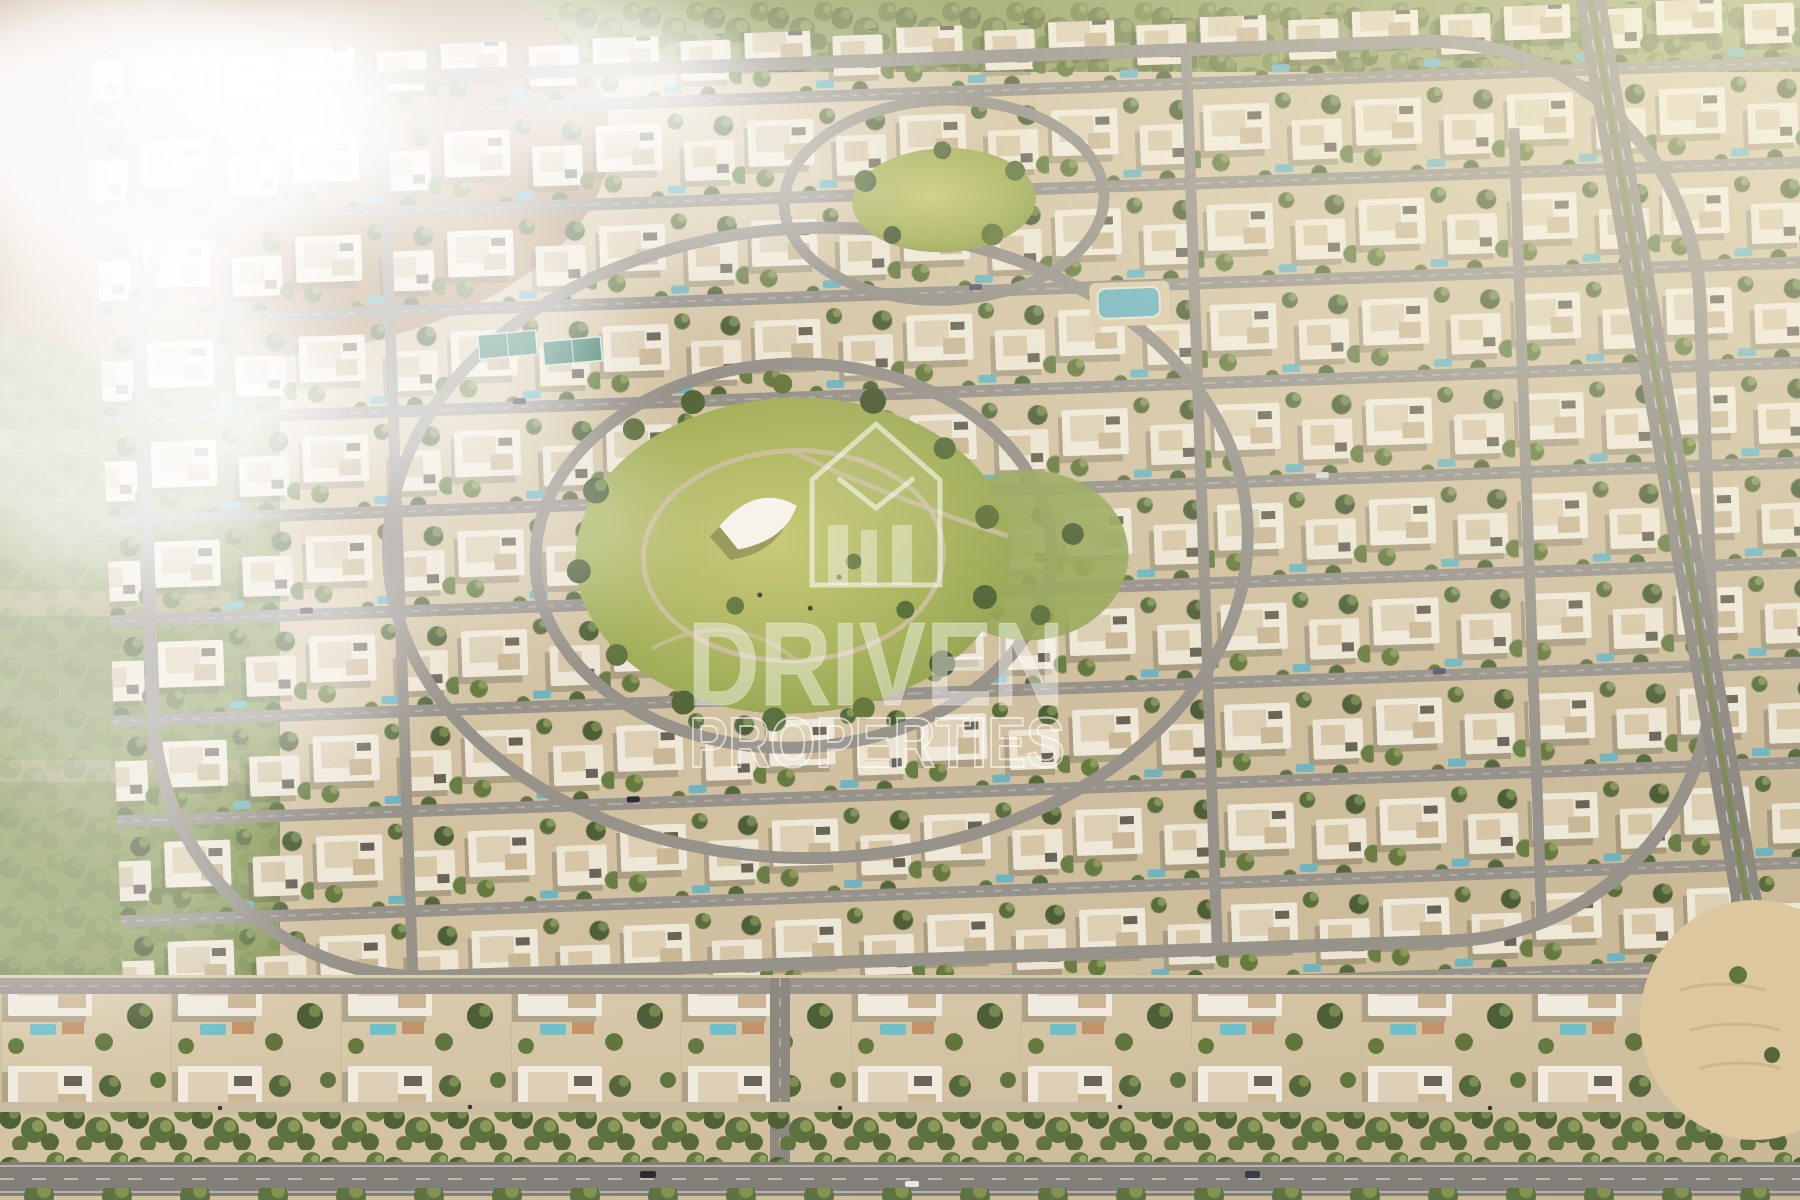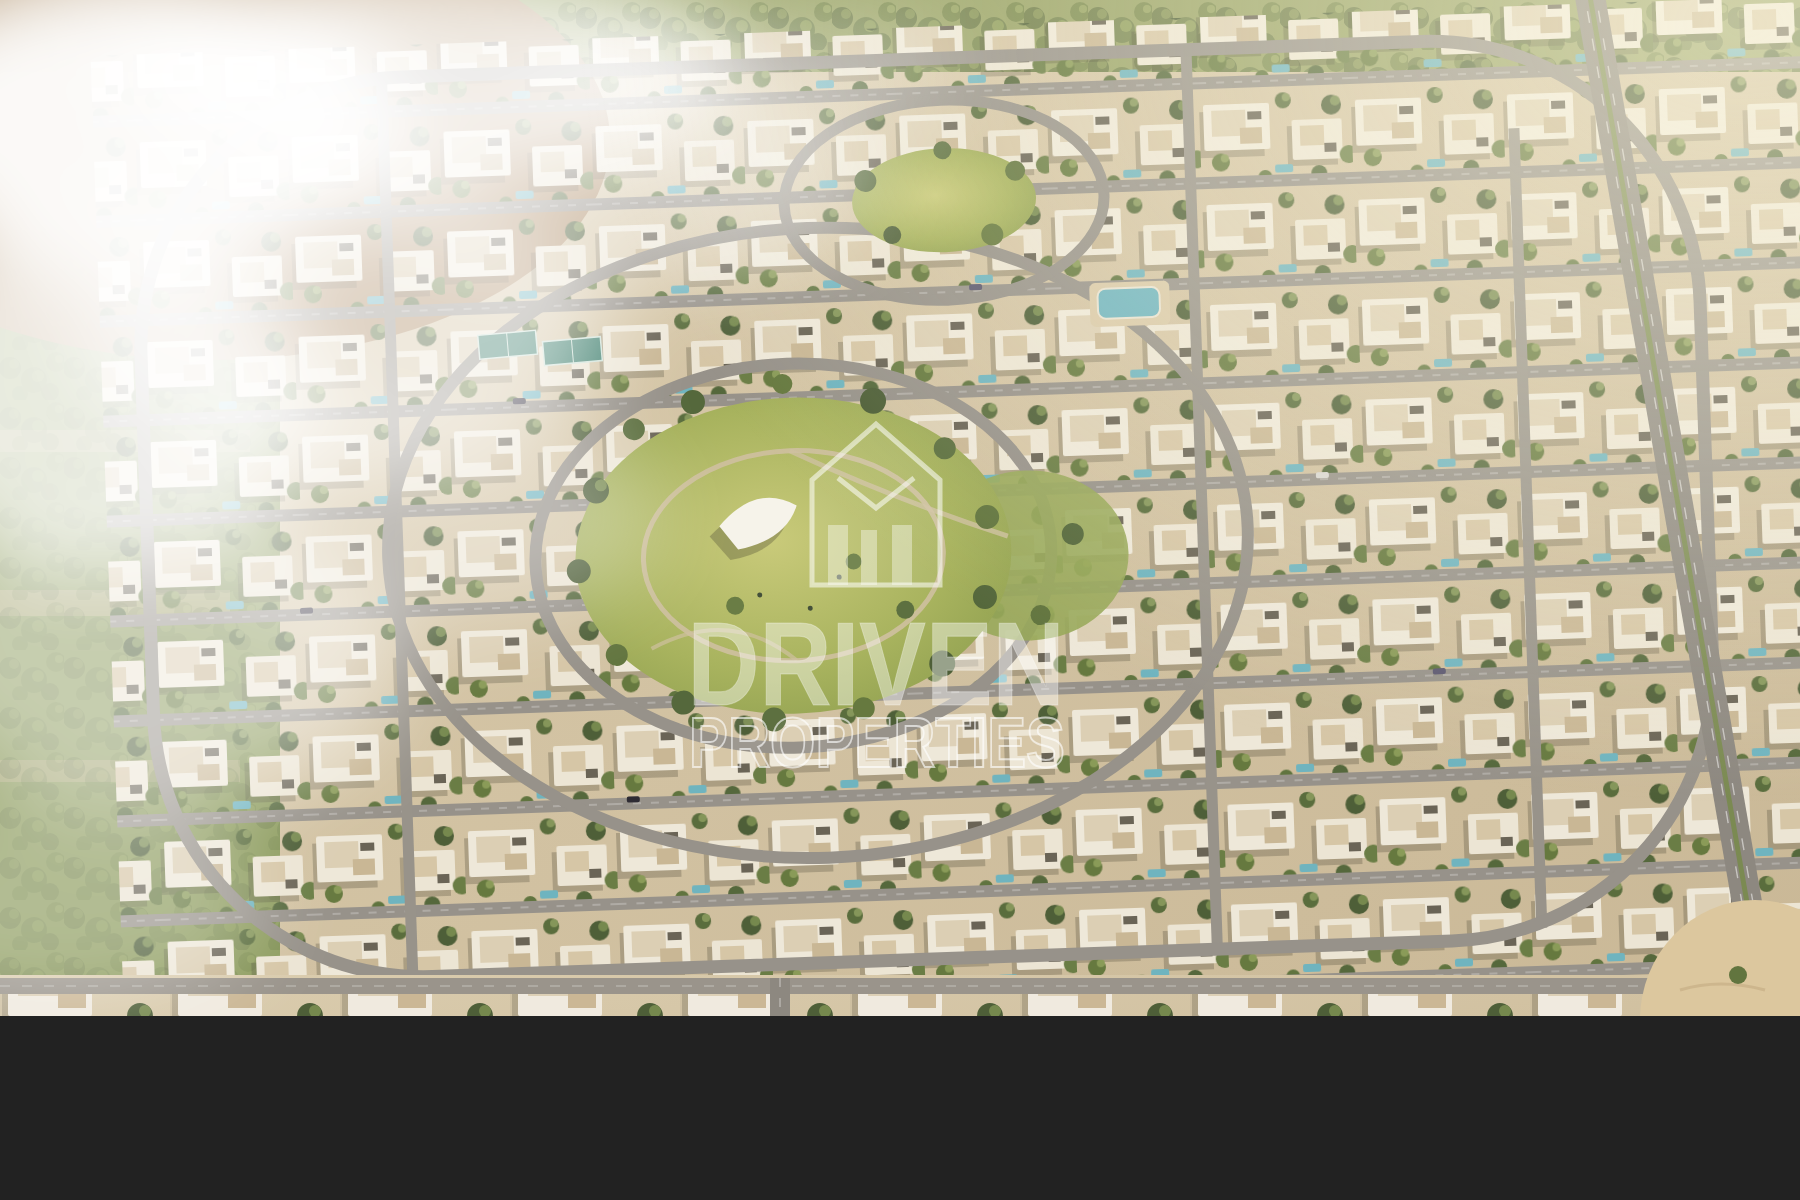--- a/index.html
+++ b/index.html
@@ -1,17 +1,17 @@
 <!DOCTYPE html>
 <html><head>
 <meta charset="utf-8">
 <style>
   html,body{margin:0;padding:0;background:#222;}
   #stage{
-    position:relative;width:1800px;height:1016px;overflow:hidden;
+    position:relative;width:1800px;height:1200px;overflow:hidden;
     font-family:"Liberation Sans", sans-serif;
     background:#d3c4a4;
   }
   #stage svg{position:absolute;left:0;top:0;}
   .wm-text{font-family:"Liberation Sans", sans-serif;font-weight:bold;}
 </style>
 </head>
 <body>
 
 <div id="stage">

